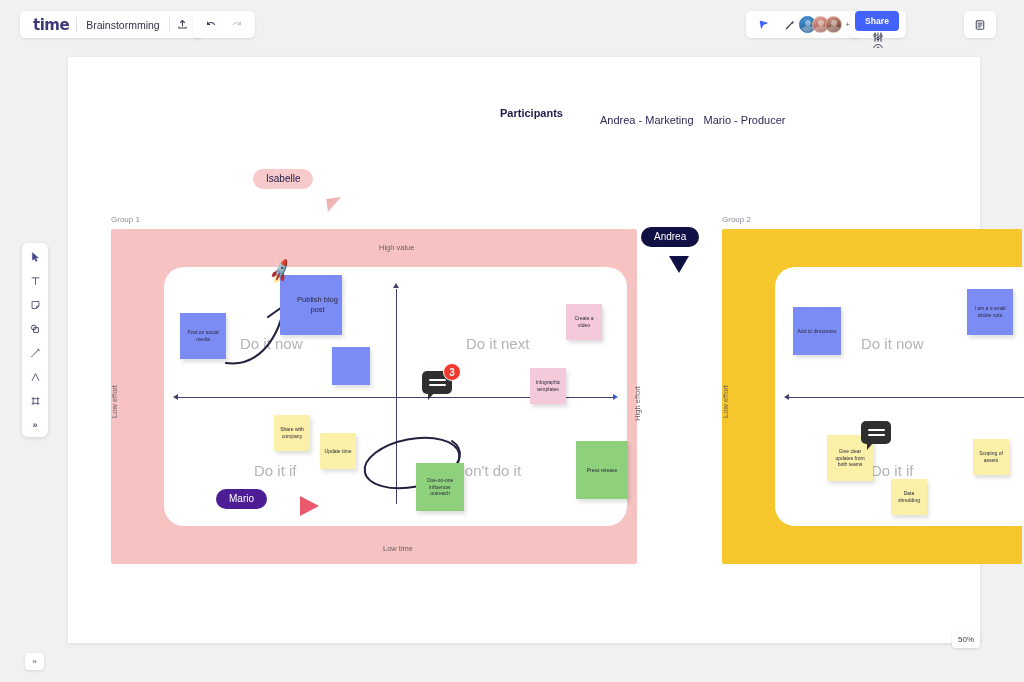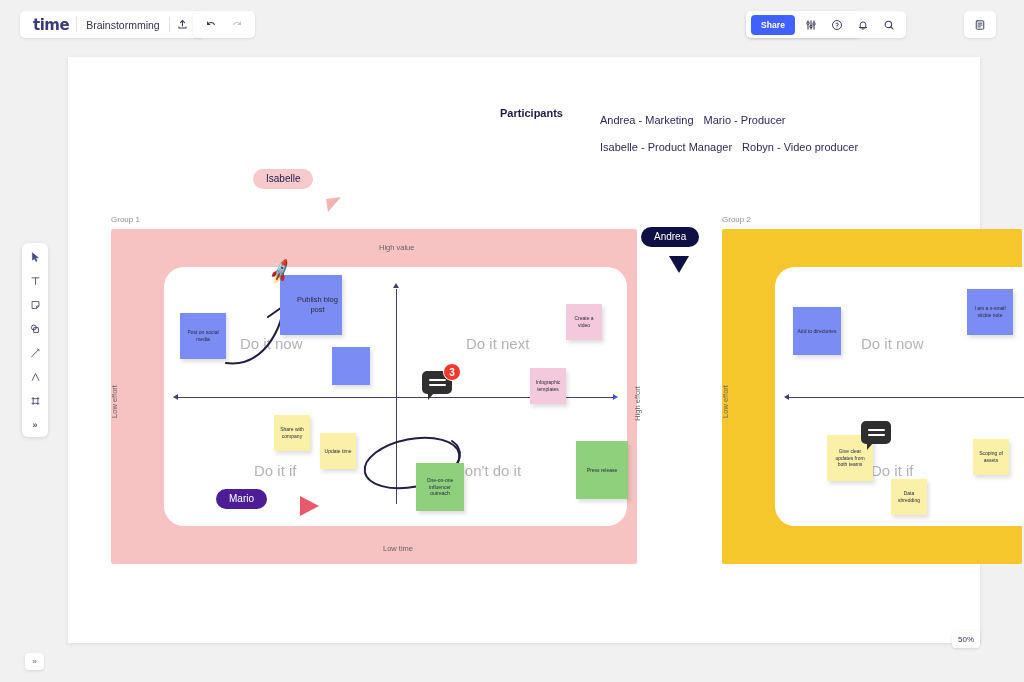--- a/index.html
+++ b/index.html
@@ -295,21 +295,21 @@
           <span class="av-head"></span>
           <span class="av-body"></span>
         </div>
       <div class="avatar av3">
           <span class="av-head"></span>
           <span class="av-body"></span>
         </div>
       <div class="plus-count">+6</div>
     </div>
 
-    <div class="tb-group tb-right2" style="right:118px;padding:0 4px;">
+    <div class="tb-group tb-right2" style="right:118px;padding:0 4px;flex-direction:column;">
       <button class="share-btn">Share</button>
       <div class="tb-icon">
         <svg width="12" height="12" viewBox="0 0 16 16" fill="none" stroke="currentColor" stroke-width="1.4" stroke-linecap="round">
           <path d="M4 2.5 V13.5"></path>
             <path d="M8 2.5 V13.5"></path>
             <path d="M12 2.5 V13.5"></path>
           <circle cx="4" cy="5.5" r="1.5" fill="#fff"></circle>
             <circle cx="8" cy="10" r="1.5" fill="#fff"></circle>
             <circle cx="12" cy="6.5" r="1.5" fill="#fff"></circle>
         </svg>
@@ -397,23 +397,20 @@
 
   <div class="board">
     <div class="page">
 
 
       <div class="participants-label">Participants</div>
       <div class="participants-rows">
         <div class="p-row">
           <span>Andrea - Marketing</span><span>Mario - Producer</span>
         </div>
-        <div class="p-row">
-          <span>Isabelle - Product Manager</span><span>Robyn - Video producer</span>
-        </div>
       </div>
 
       <div class="group-label gl1">Group 1</div>
       <div class="group-label gl2">Group 2</div>
 
       <div class="matrix m1">
         <div class="mat-bg"></div>
 
         <div class="ax-label ax-high-value">High value</div>
         <div class="ax-label ax-low-value">Low time</div>

